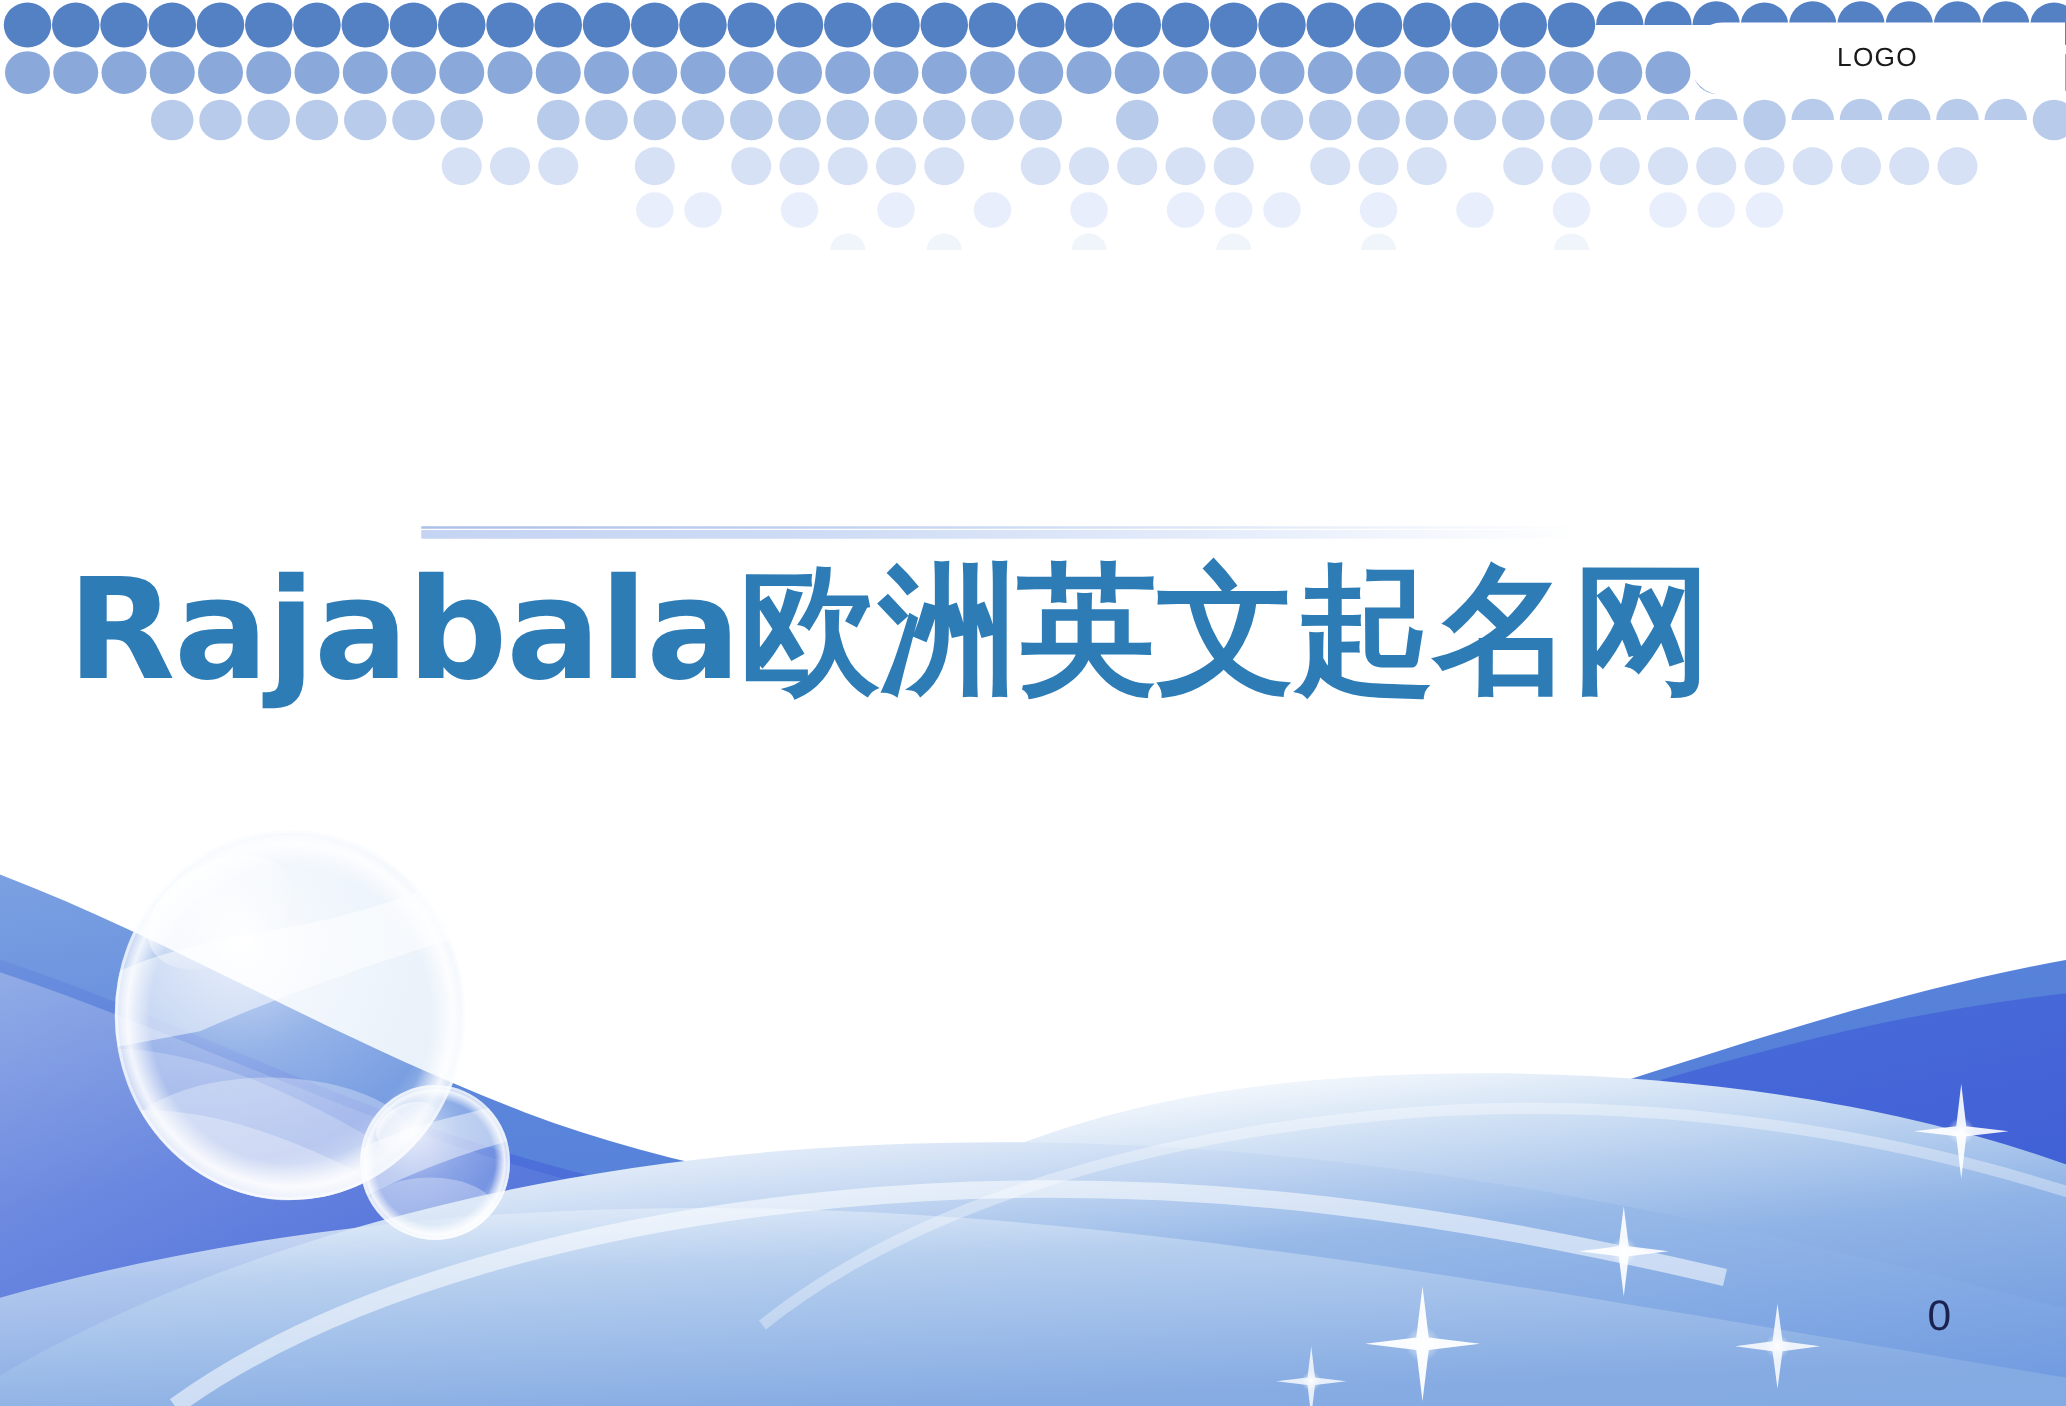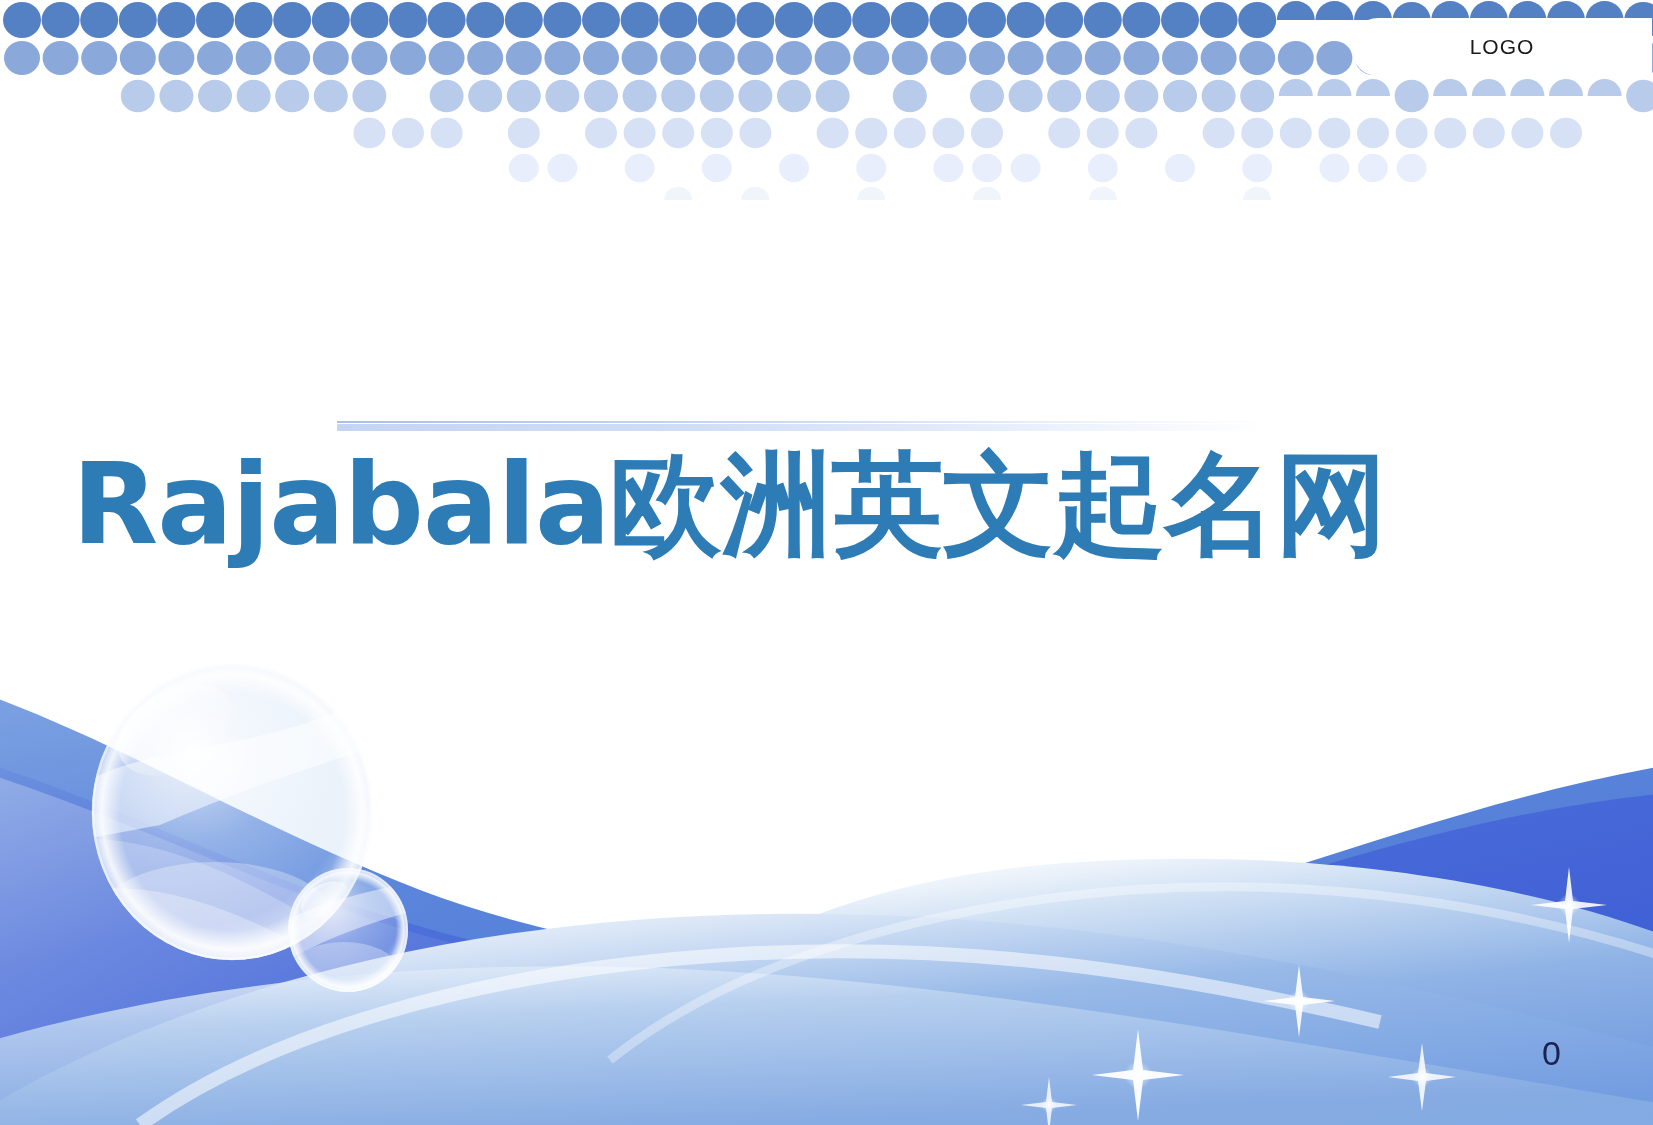--- a/index.html
+++ b/index.html
@@ -63,21 +63,21 @@
   #title-rule-hairline {
     position: absolute;
     left: 337px;
     top: 421px;
     width: 930px;
     height: 2px;
     background: linear-gradient(to right, #aabfe8 0%, #c8d7f4 45%, rgba(240,245,253,0) 100%);
   }
   #slide-title {
     position: absolute;
-    left: 72px;
+    left: 54px;
     top: 438px;
     width: 1520px;
     font-size: 112px;
     line-height: 1.18;
     font-weight: 700;
     color: #2d7cb6;
     letter-spacing: -1px;
     white-space: nowrap;
     font-family: "DejaVu Sans", "Liberation Sans", sans-serif;
   }

